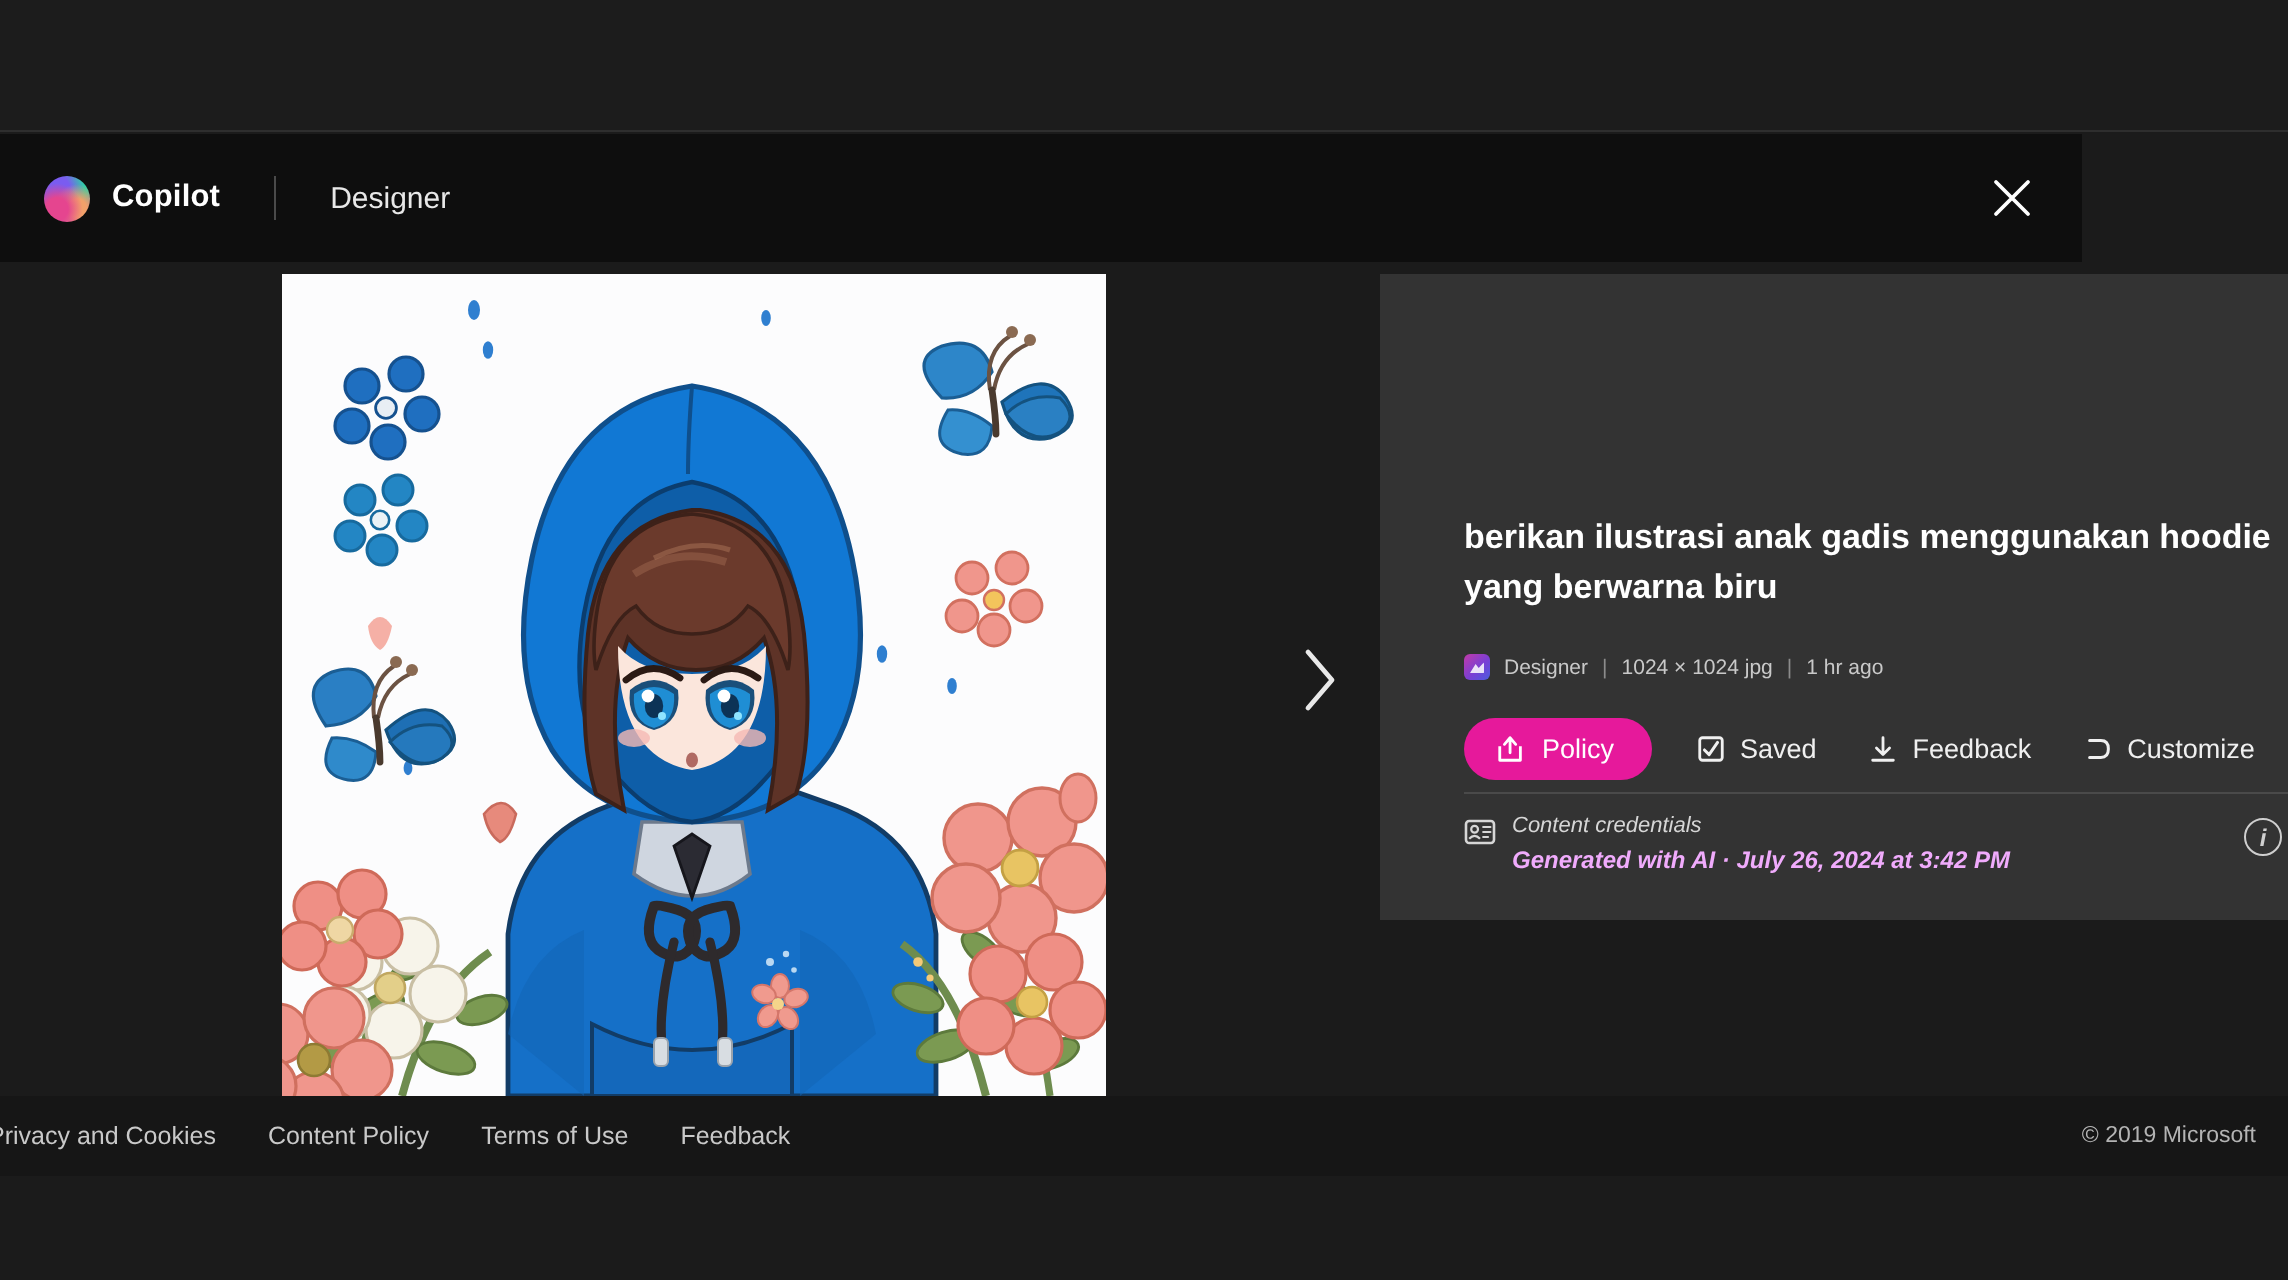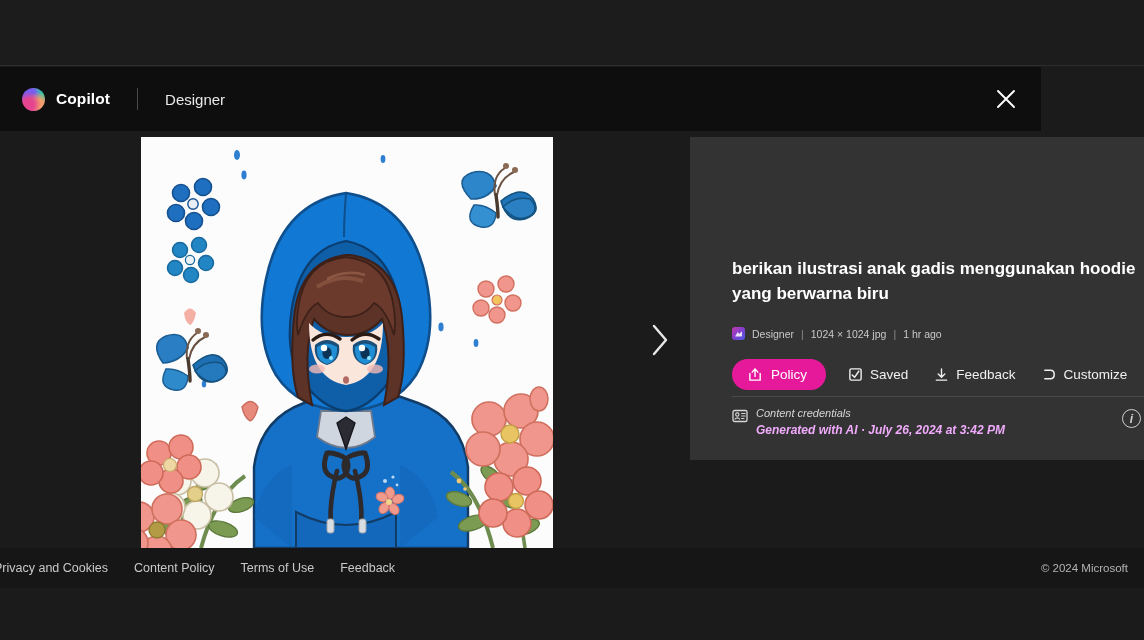--- a/index.html
+++ b/index.html
@@ -456,17 +456,17 @@
     </div>
   </div>
 
   <div class="footer">
     <div class="footer-links">
       <span class="footer-link">Privacy and Cookies</span>
       <span class="footer-link">Content Policy</span>
       <span class="footer-link">Terms of Use</span>
       <span class="footer-link">Feedback</span>
     </div>
-    <span class="copyright">© 2024 Microsoft</span>
+    <span class="copyright">© 2019 Microsoft</span>
   </div>
 
   <div class="bottom-fill"></div>
 </div>
 
 </body></html>

